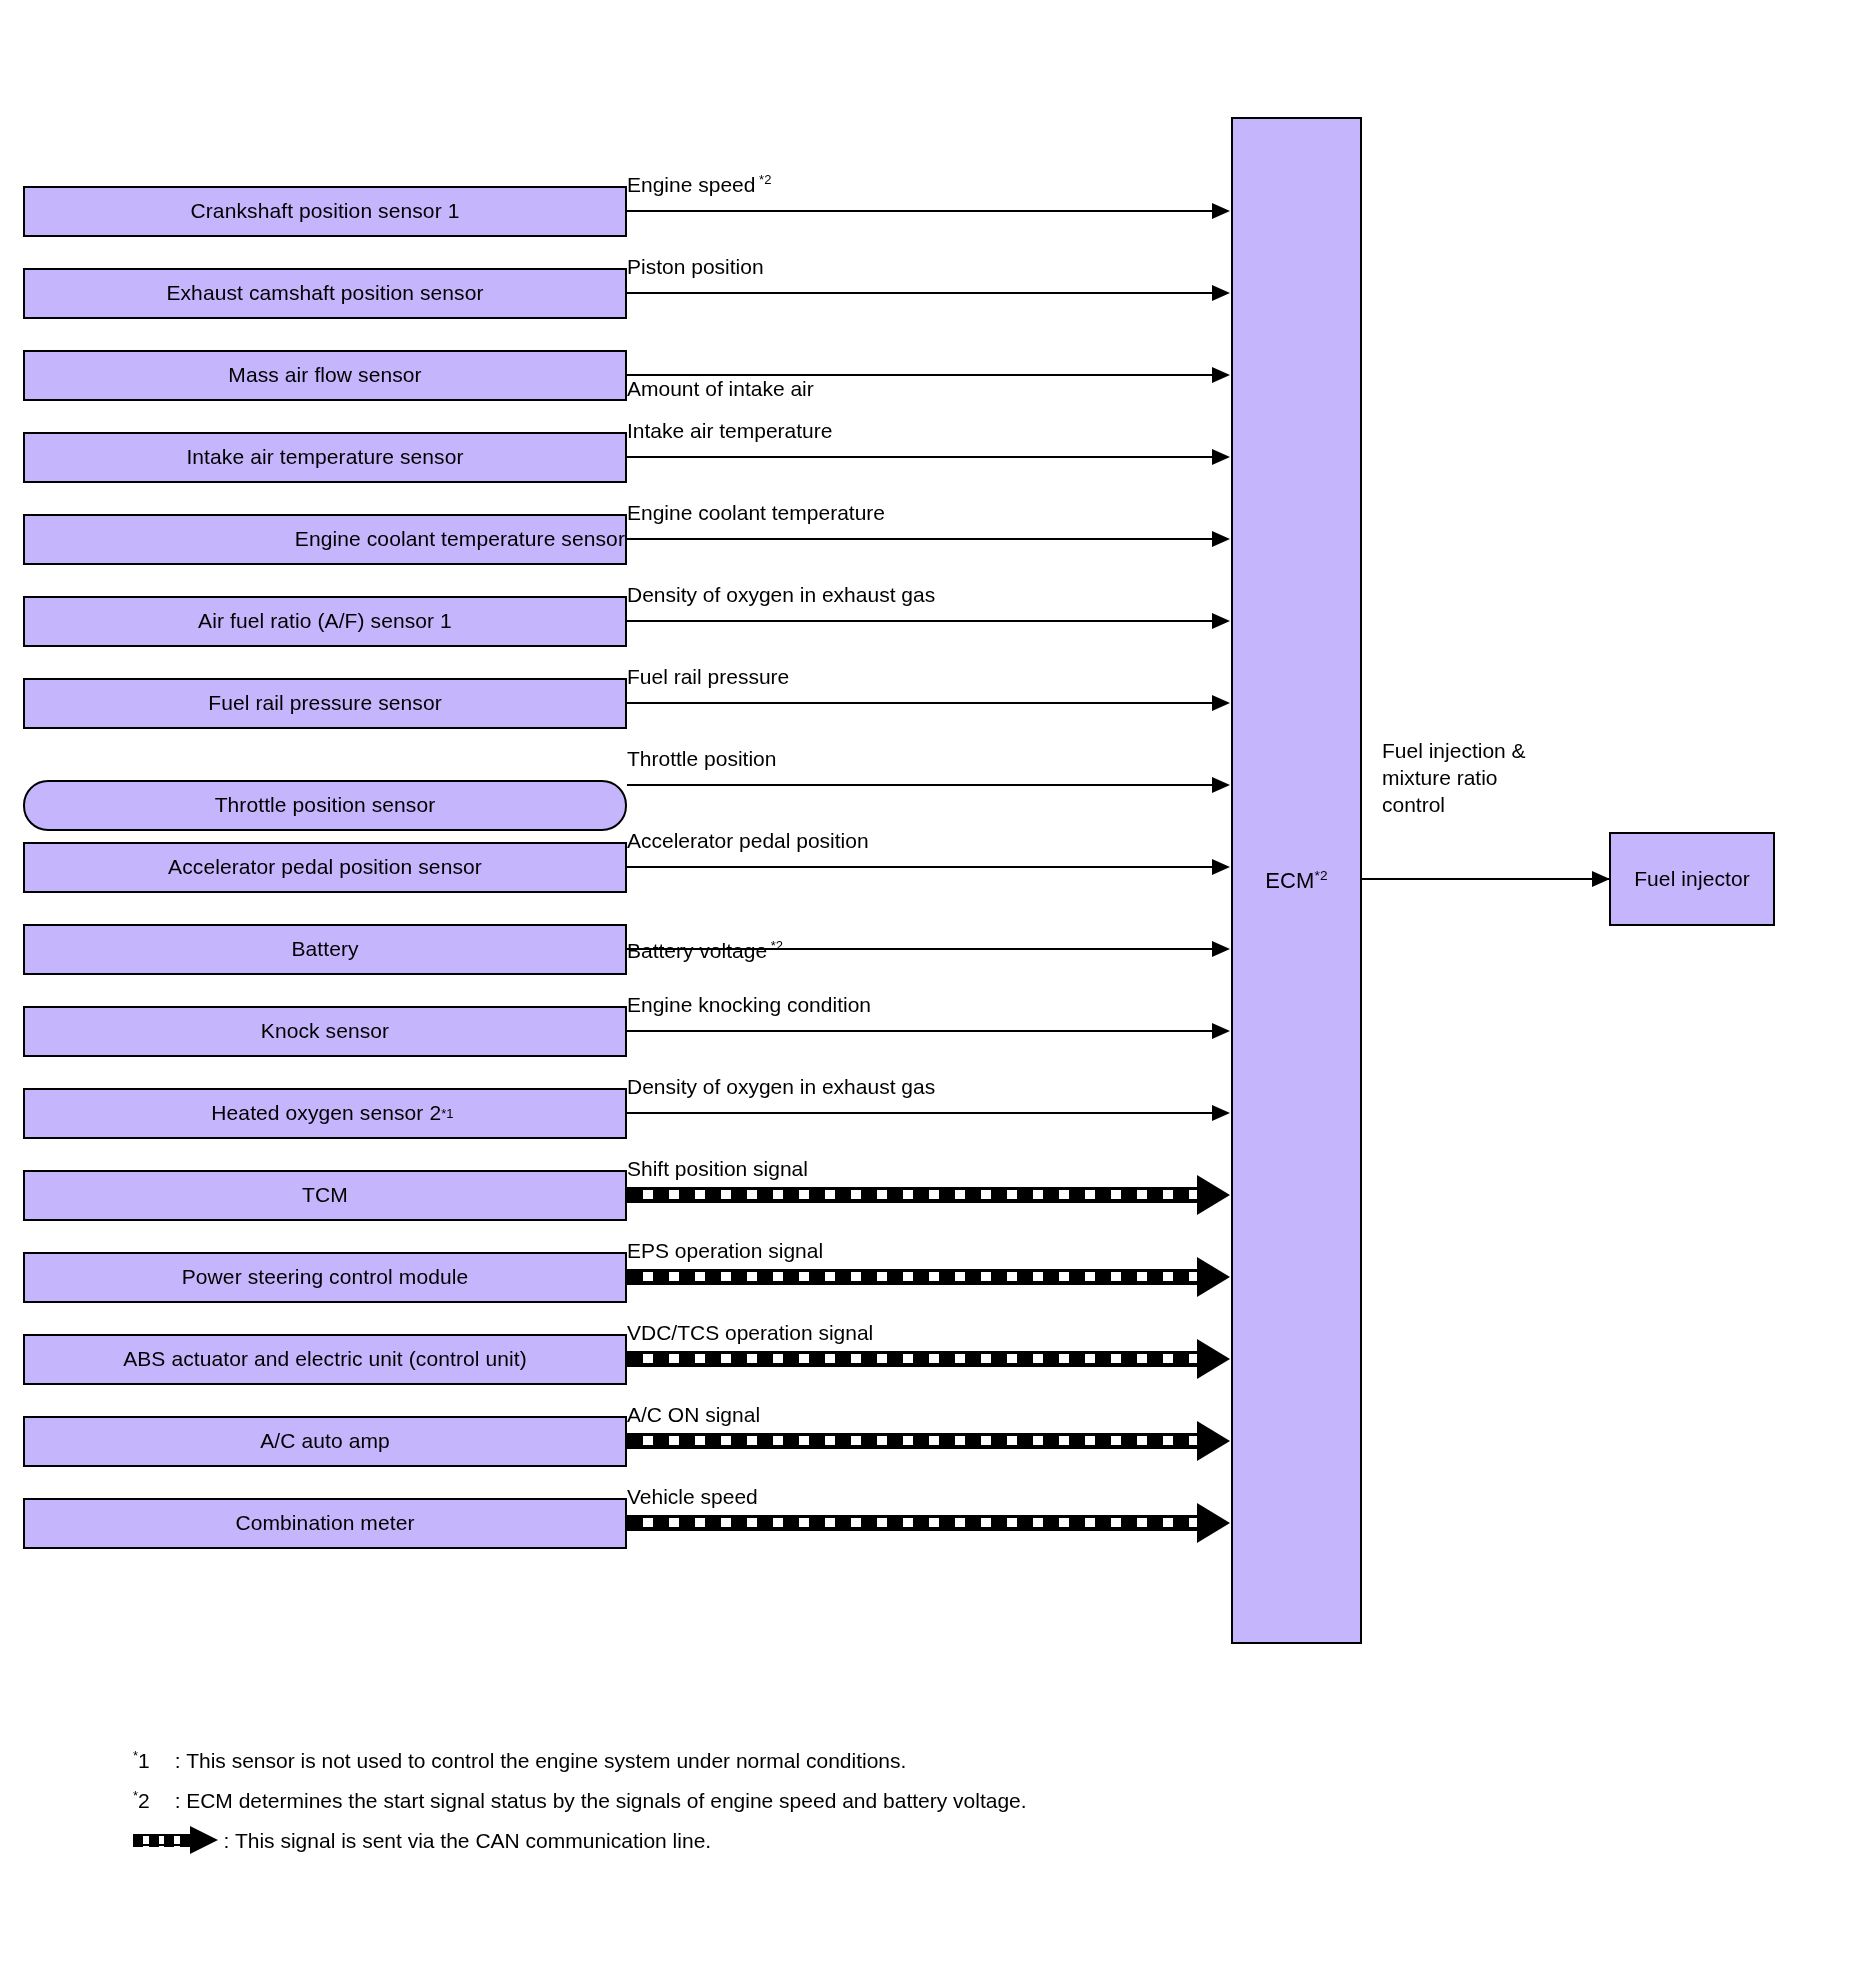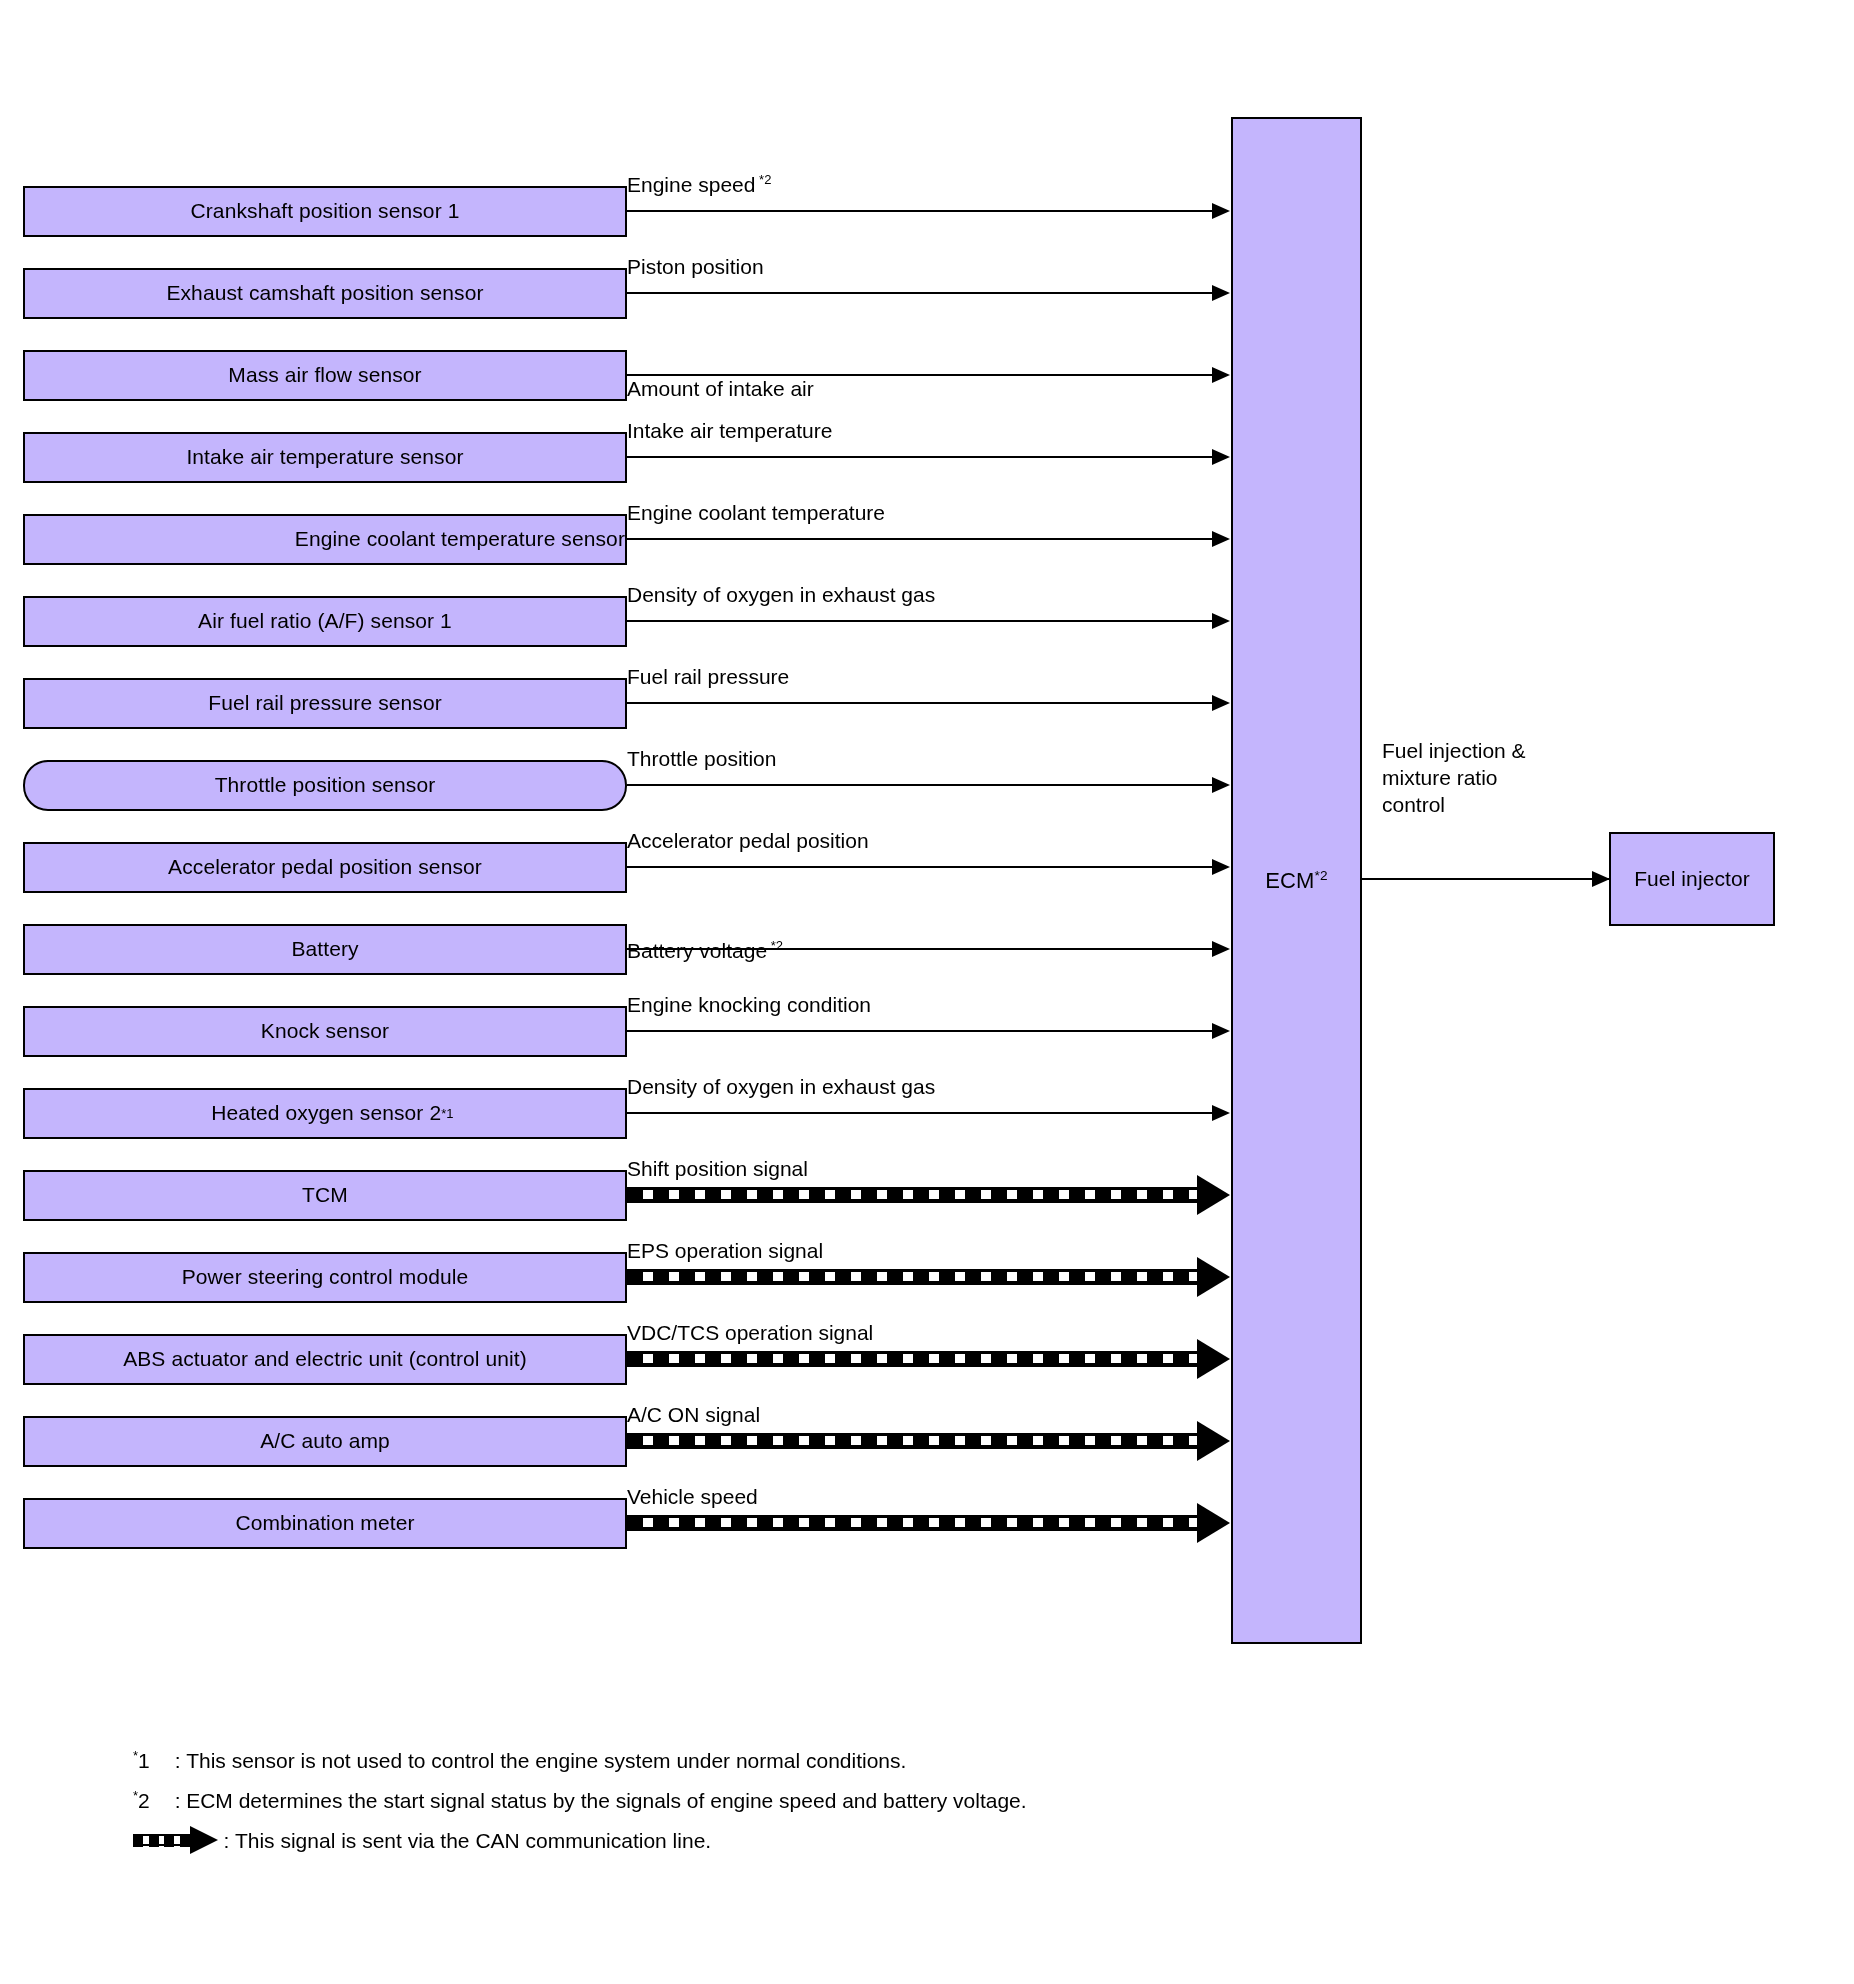--- a/index.html
+++ b/index.html
@@ -277,21 +277,21 @@
         <span class="head" style="right: -18.4px;"></span>
       </div>
       <div class="caption" style="left: 627px; width: 603px; top: 583px;"><span>Density of oxygen in exhaust gas</span></div>
       <div class="box sensor-box" style="top: 678px; align-items: center;">
         <span>Fuel rail pressure sensor</span>
       </div>
       <div class="wire" style="top: 702px; width: 585px;">
         <span class="head" style="right: -18.4px;"></span>
       </div>
       <div class="caption" style="left: 627px; width: 603px; top: 665px;"><span>Fuel rail pressure</span></div>
-      <div class="box sensor-box" style="top: 760px; border-radius: 25px;">
+      <div class="box sensor-box" style="top: 780px; border-radius: 25px;">
         <span>Throttle position sensor</span>
       </div>
       <div class="wire" style="top: 784px; width: 585px;">
         <span class="head" style="right: -18.4px;"></span>
       </div>
       <div class="caption" style="left: 627px; width: 603px; top: 747px;"><span>Throttle position</span></div>
       <div class="box sensor-box" style="top: 842px;">
         <span>Accelerator pedal position sensor</span>
       </div>
       <div class="wire" style="top: 866px; width: 585px;">

